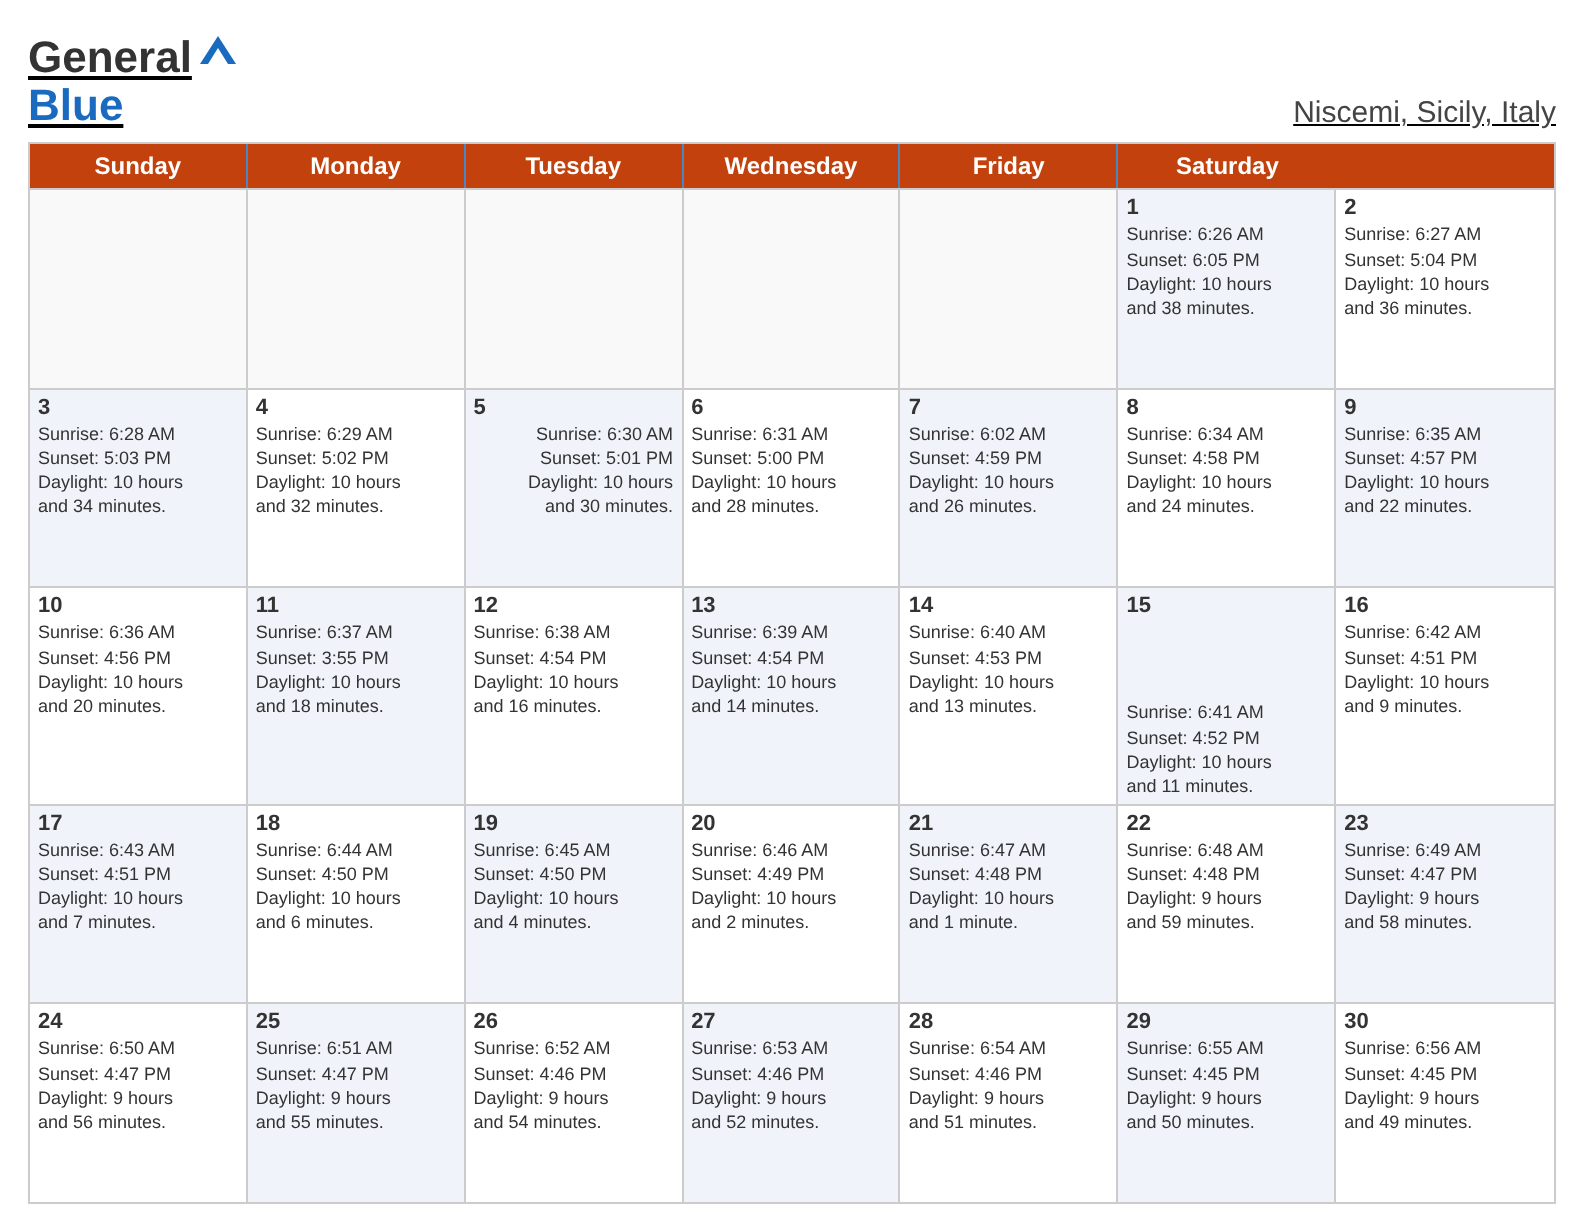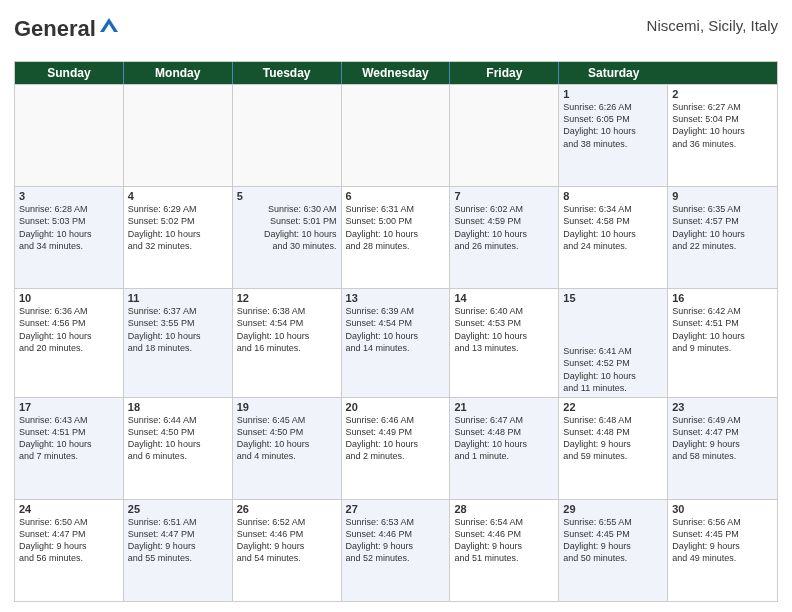--- a/index.html
+++ b/index.html
@@ -12,23 +12,24 @@
     }
     .page {
       width: 792px;
       height: 612px;
       padding: 10px 14px 10px 14px;
       display: flex;
       flex-direction: column;
     }
     .header {
       display: flex;
-      align-items: center;
+      align-items: flex-end;
       justify-content: space-between;
-      margin-bottom: 20px;
+      margin-bottom: 6px;
+      text-decoration: underline;
     }
     .logo {
       display: flex;
       align-items: center;
       margin-top: 4px;
     }
     .logo-text {
       font-size: 22px;
       font-weight: bold;
       line-height: 1.1;
@@ -54,21 +55,21 @@
     }
     .calendar {
       flex: 1;
       display: flex;
       flex-direction: column;
       border: 1px solid #ccc;
     }
     .cal-header-row {
       display: grid;
       grid-template-columns: repeat(7, 1fr);
-      background: #14532d;
+      background: #c2410c;
     }
     .cal-header-cell {
       color: #fff;
       font-size: 12px;
       font-weight: bold;
       text-align: center;
       padding: 4px 2px;
       border-right: 1px solid #4a85c7;
     }
     .cal-header-cell:last-child { border-right: none; }
@@ -112,20 +113,23 @@
 
 <div class="page">
   <div class="header">
     <div class="logo">
       <div>
         <div class="logo-text">
           <span class="logo-general">General</span><svg class="logo-icon" viewBox="0 0 22 22" xmlns="http://www.w3.org/2000/svg">
               <polygon points="2,18 11,4 20,18" fill="#1a6bbf"></polygon>
               <polygon points="6,18 11,10 16,18" fill="#fff"></polygon>
             </svg>
+        </div>
+        <div class="logo-text">
+          <span class="logo-blue">Blue</span>
         </div>
       </div>
     </div>
     <div class="title-block">
       <div class="location">Niscemi, Sicily, Italy</div>
     </div>
   </div>
 
   <div class="calendar">
     <div class="cal-header-row">

